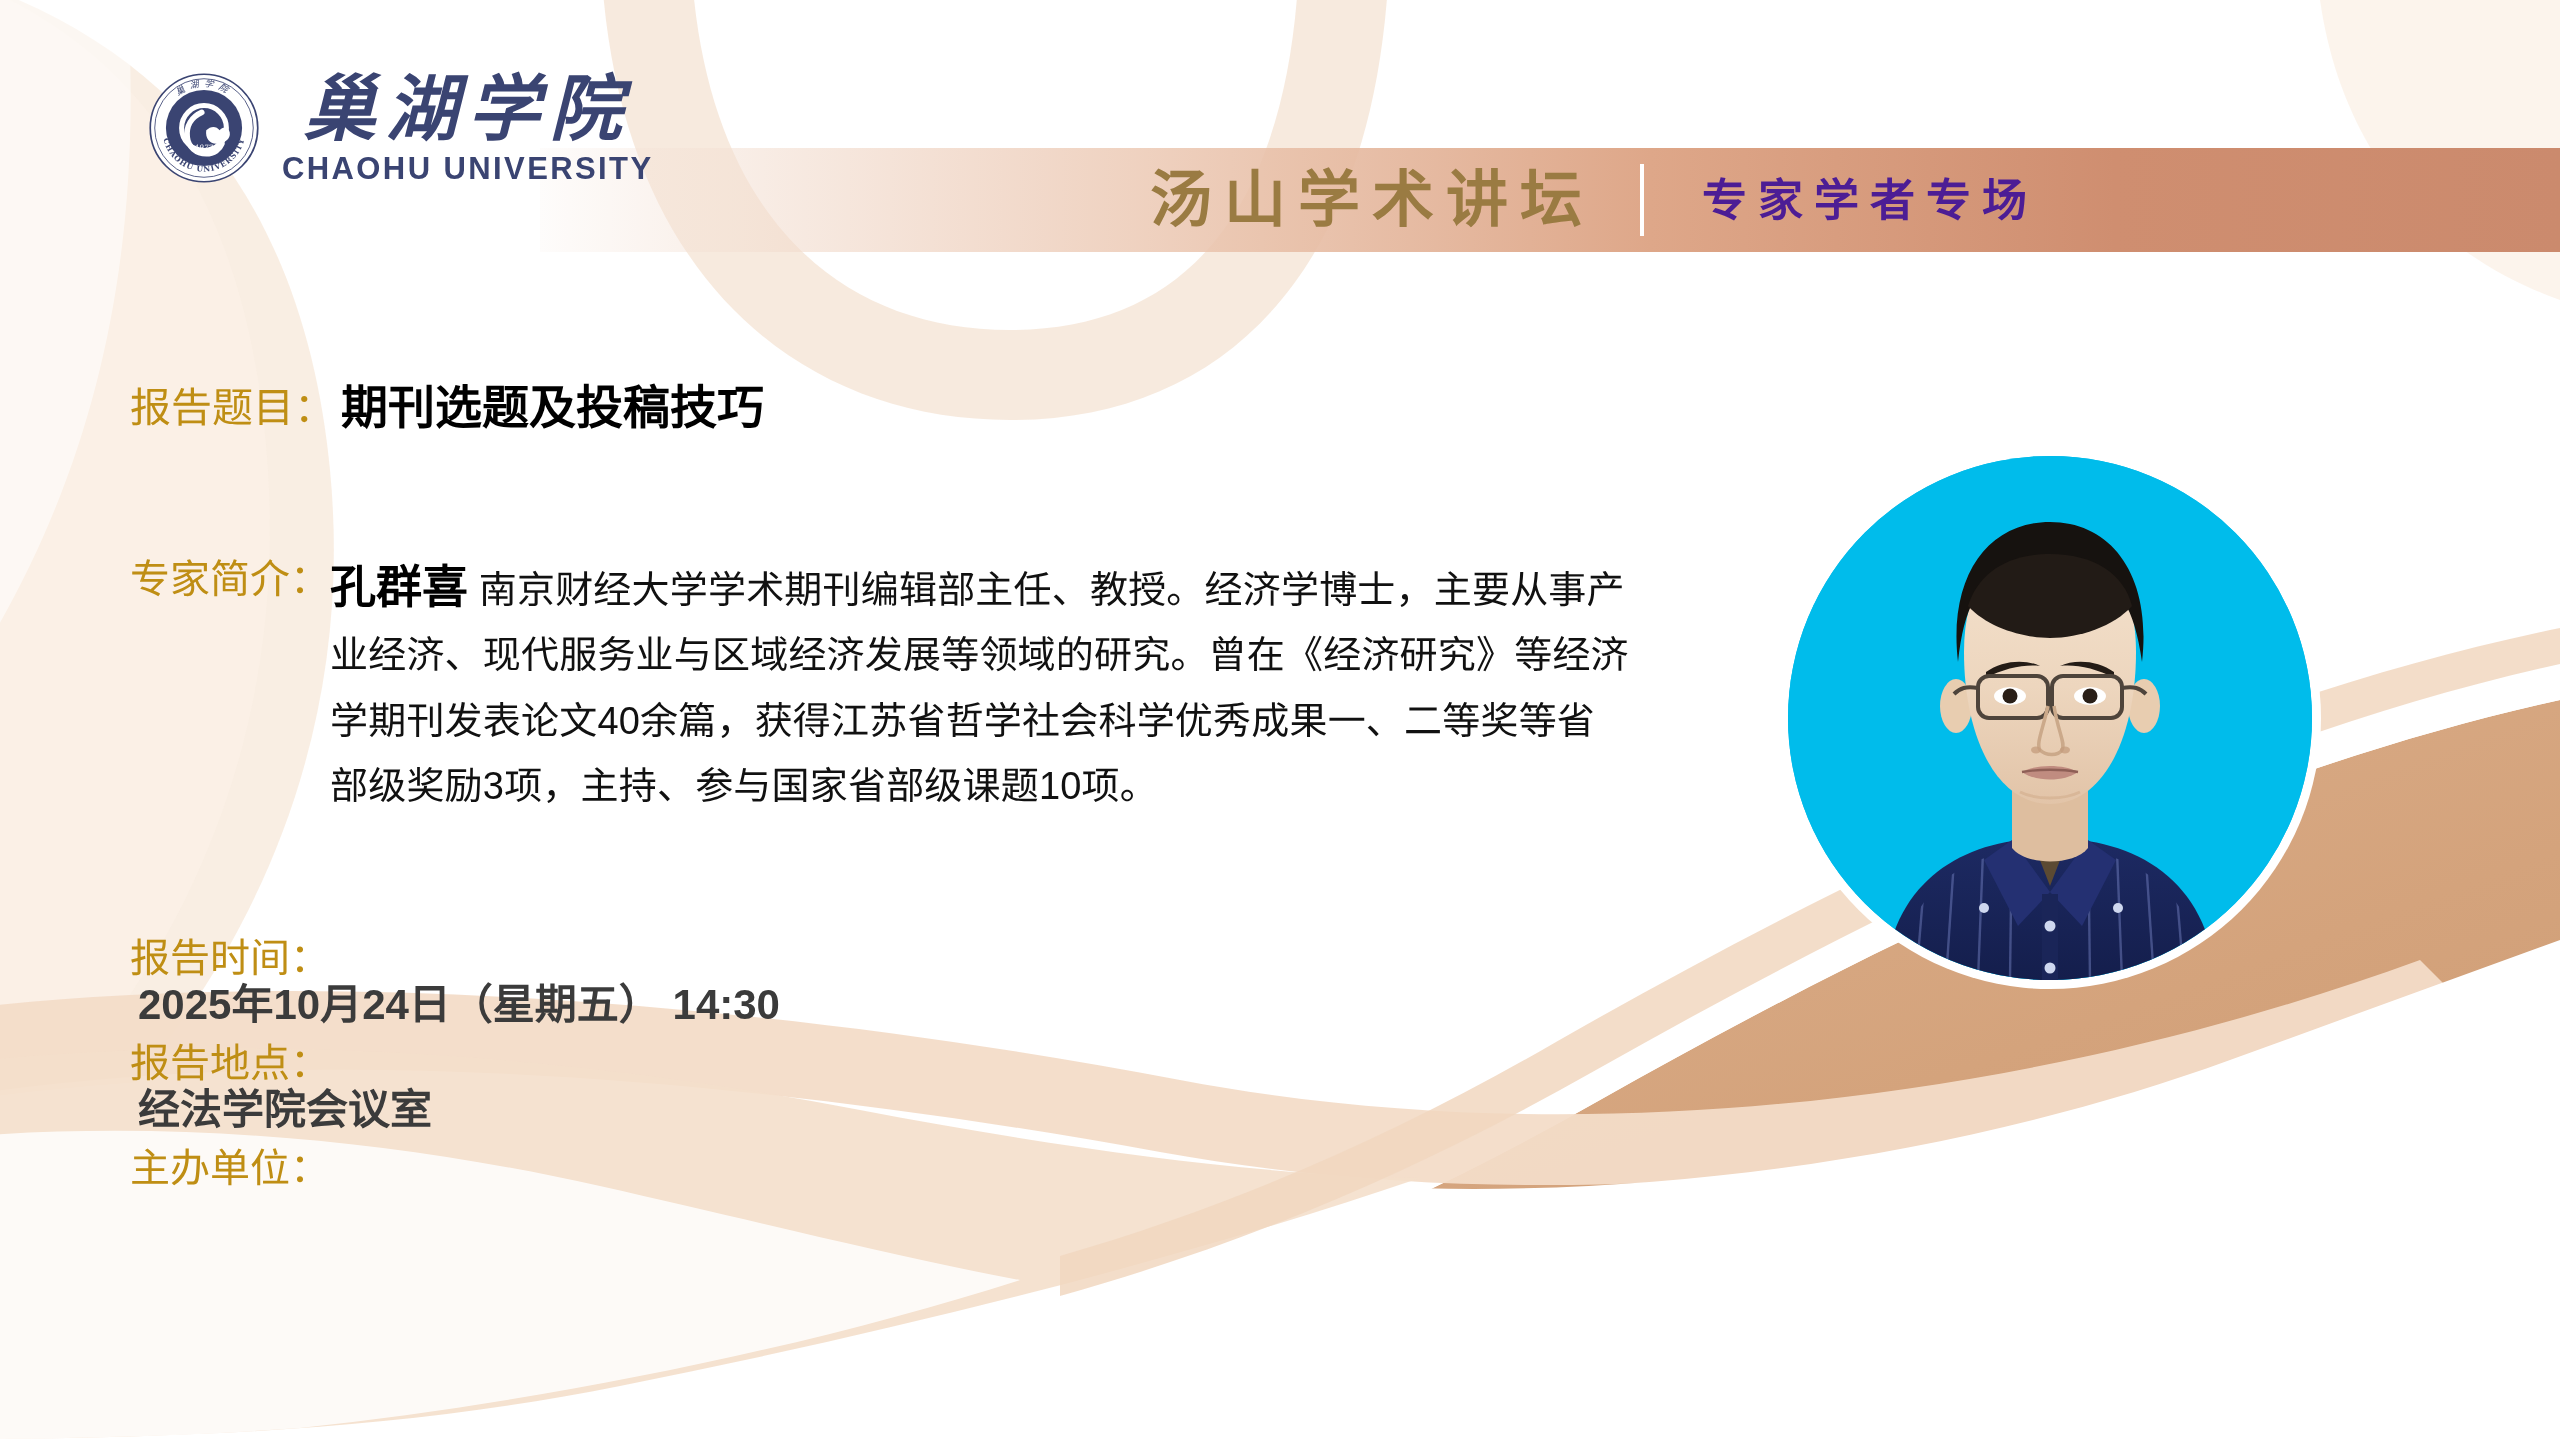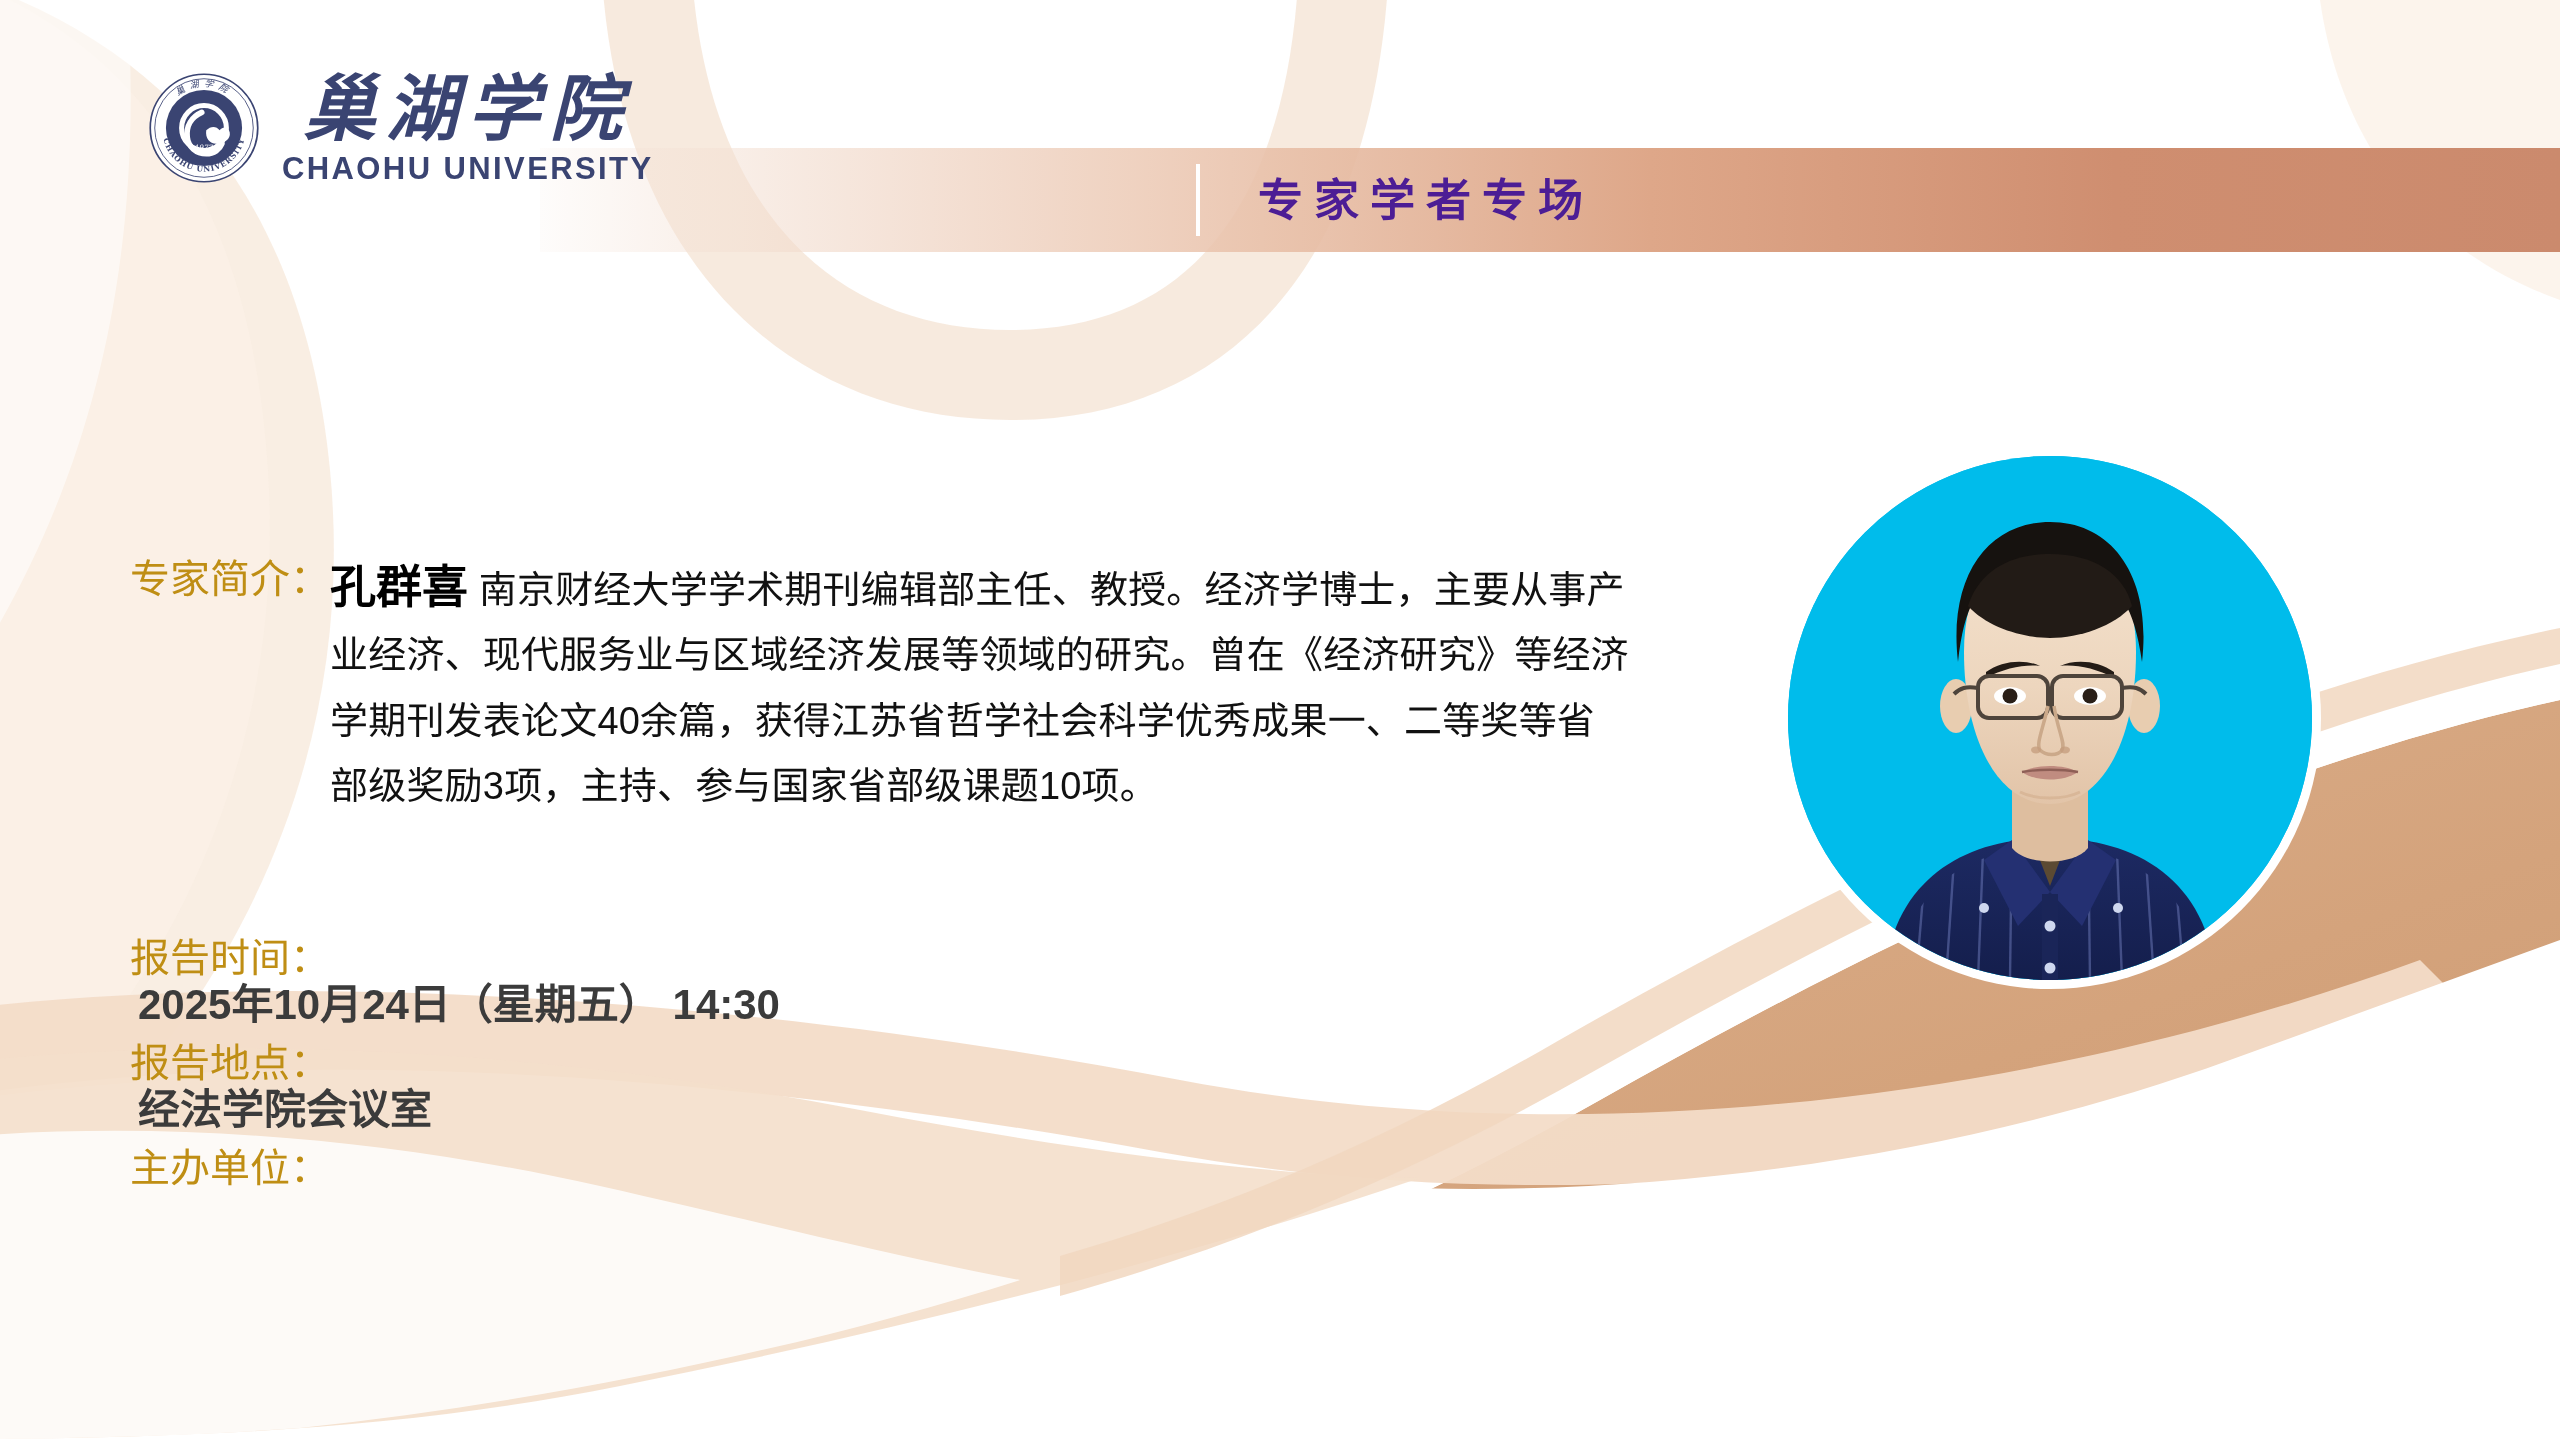--- a/index.html
+++ b/index.html
@@ -274,26 +274,31 @@
         <textPath href="#arcTop" startOffset="50%" text-anchor="middle">巢湖学院</textPath>
       </text>
     </svg>
     <div id="logo-wordmark">
       <div id="logo-cn">巢湖学院</div>
       <div id="logo-en">CHAOHU  UNIVERSITY</div>
     </div>
   </div>
 
   <div id="banner-titles">
+    <div id="banner-main">汤山学术讲坛</div>
     <div id="banner-divider"></div>
     <div id="banner-sub">专家学者专场</div>
   </div>
 
   <div id="content" class="layer">
 
+    <div class="row" id="row-topic">
+      <span class="lbl">报告题目：</span>
+      <span class="val-strong">期刊选题及投稿技巧</span>
+    </div>
 
     <div class="row" id="row-bio">
       <span class="lbl">专家简介：</span>
       <span id="bio-body">
         <span id="bio-name">孔群喜</span><span id="bio-text"> 南京财经大学学术期刊编辑部主任、教授。经济学博士，主要从事产业经济、现代服务业与区域经济发展等领域的研究。曾在《经济研究》等经济学期刊发表论文40余篇，获得江苏省哲学社会科学优秀成果一、二等奖等省部级奖励3项，主持、参与国家省部级课题10项。</span>
       </span>
     </div>
 
     <div class="row" id="row-time">
       <span class="lbl">报告时间：</span>

